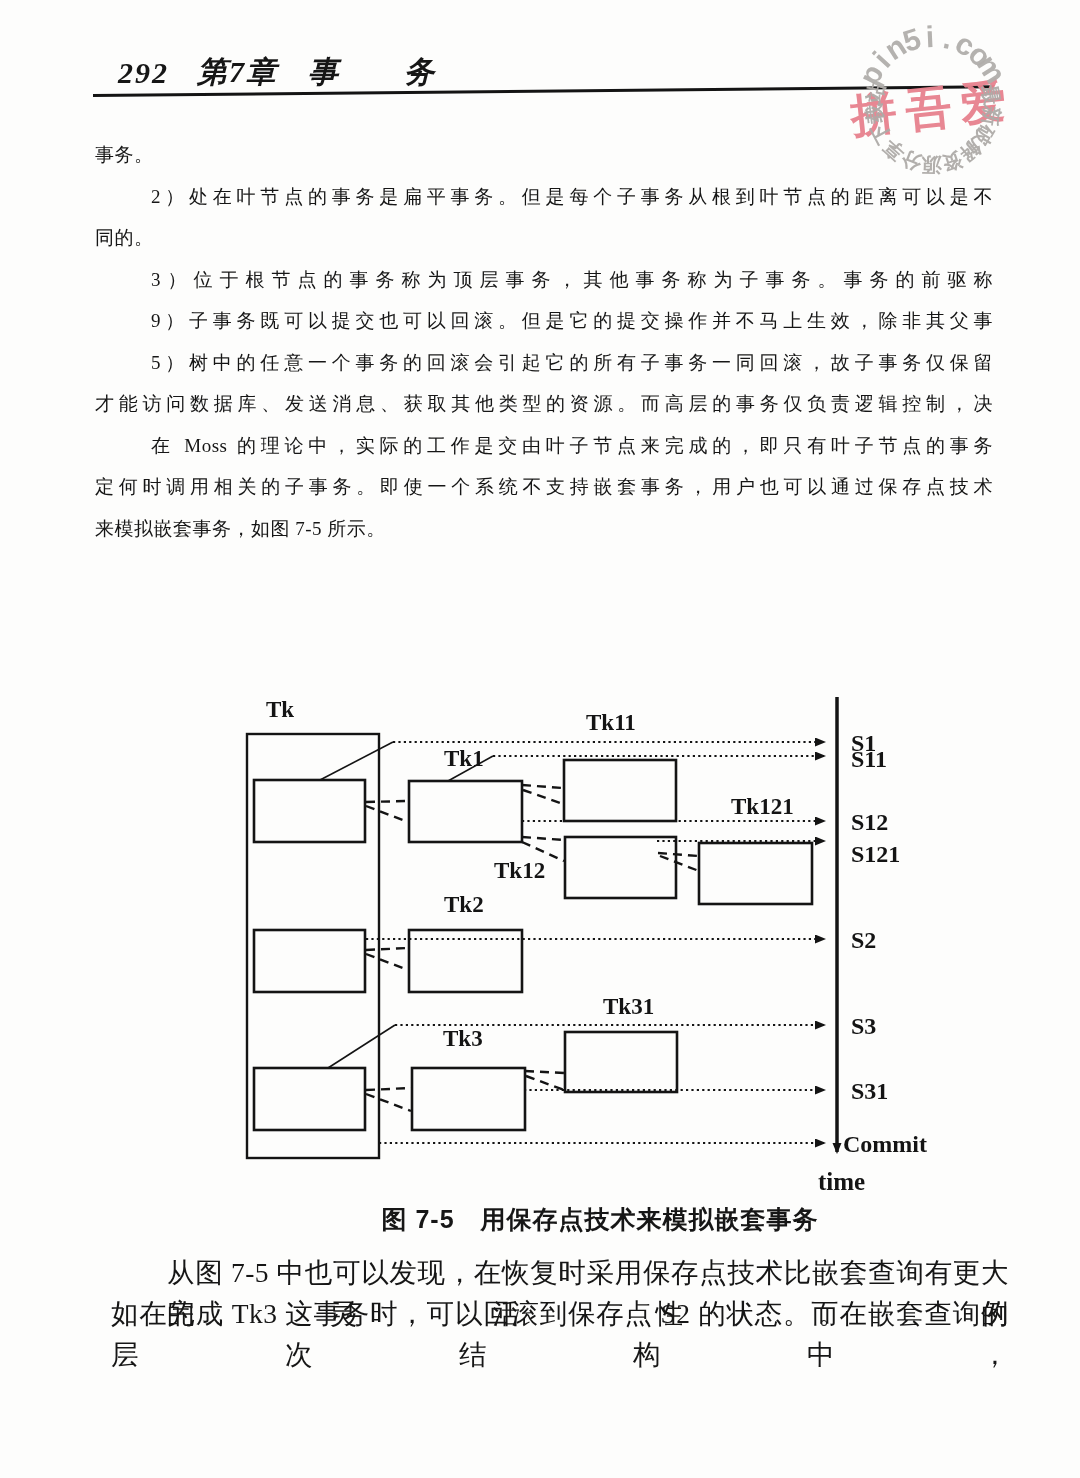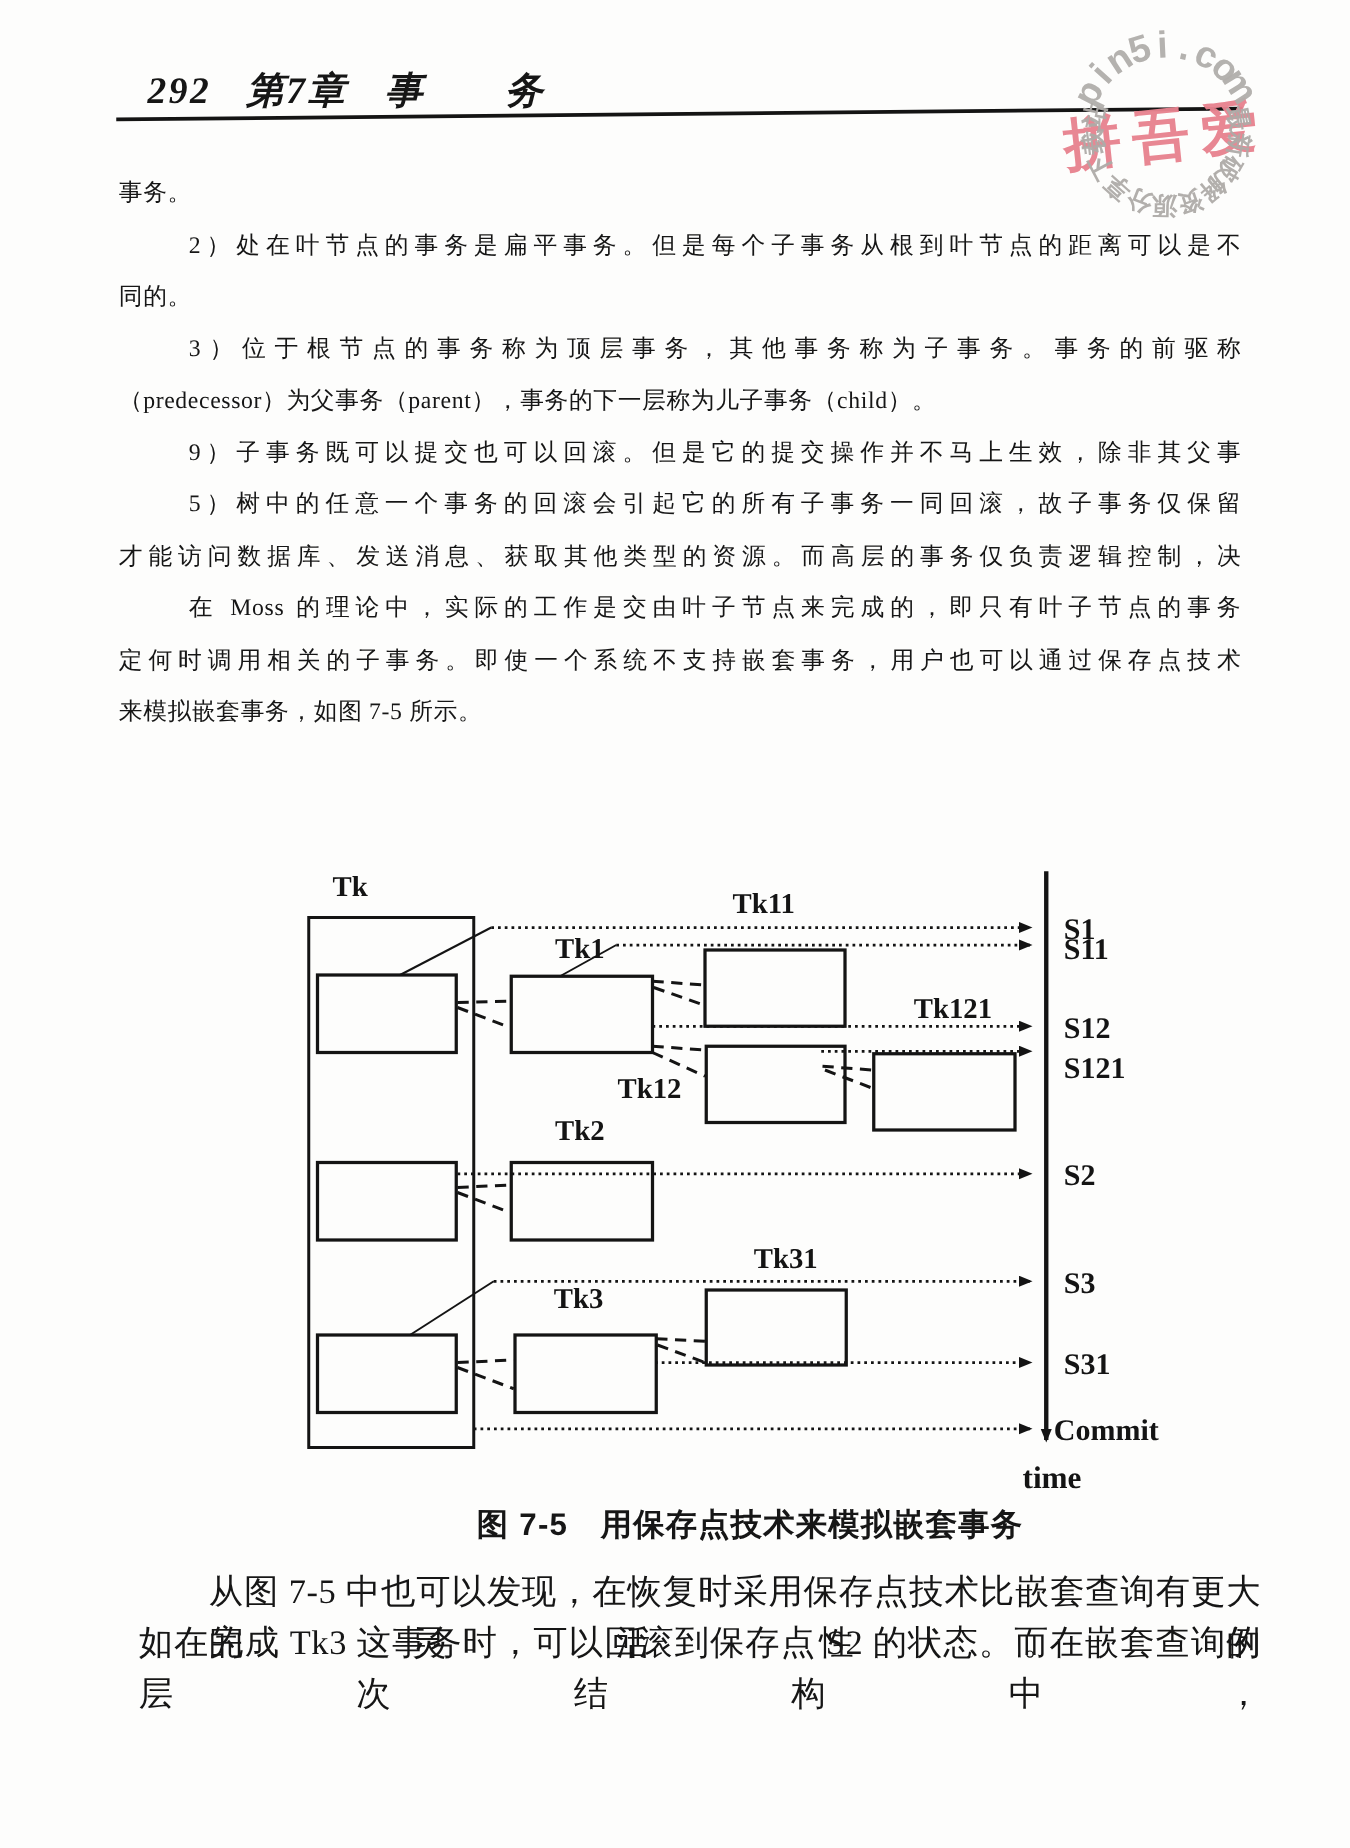--- a/index.html
+++ b/index.html
@@ -78,21 +78,20 @@
       <span class="wm-ring-ch" style="transform: rotate(242.2deg) translate(-50%, -72px);">下</span>
       <span class="wm-ring-ch" style="transform: rotate(262.6deg) translate(-50%, -72px);">载</span>
       <span class="wm-ring-ch" style="transform: rotate(283deg) translate(-50%, -72px);">站</span>
     </div>
 
   <div class="bodytext">
     <div class="bline">事务。</div>
     <div class="bline ind just">2）处在叶节点的事务是扁平事务。但是每个子事务从根到叶节点的距离可以是不</div>
     <div class="bline">同的。</div>
     <div class="bline ind just">3）位于根节点的事务称为顶层事务，其他事务称为子事务。事务的前驱称</div>
-    <div class="bline">（predecessor）为父事务（parent），事务的下一层称为儿子事务（child）。</div>
     <div class="bline ind just">9）子事务既可以提交也可以回滚。但是它的提交操作并不马上生效，除非其父事</div>
     <div class="bline ind just">5）树中的任意一个事务的回滚会引起它的所有子事务一同回滚，故子事务仅保留</div>
     <div class="bline just">才能访问数据库、发送消息、获取其他类型的资源。而高层的事务仅负责逻辑控制，决</div>
     <div class="bline ind just">在 Moss 的理论中，实际的工作是交由叶子节点来完成的，即只有叶子节点的事务</div>
     <div class="bline just">定何时调用相关的子事务。即使一个系统不支持嵌套事务，用户也可以通过保存点技术</div>
     <div class="bline">来模拟嵌套事务，如图 7-5 所示。</div>
   </div>
 
   <svg class="fig" viewBox="230 690 700 510" xmlns="http://www.w3.org/2000/svg">
     <defs>

